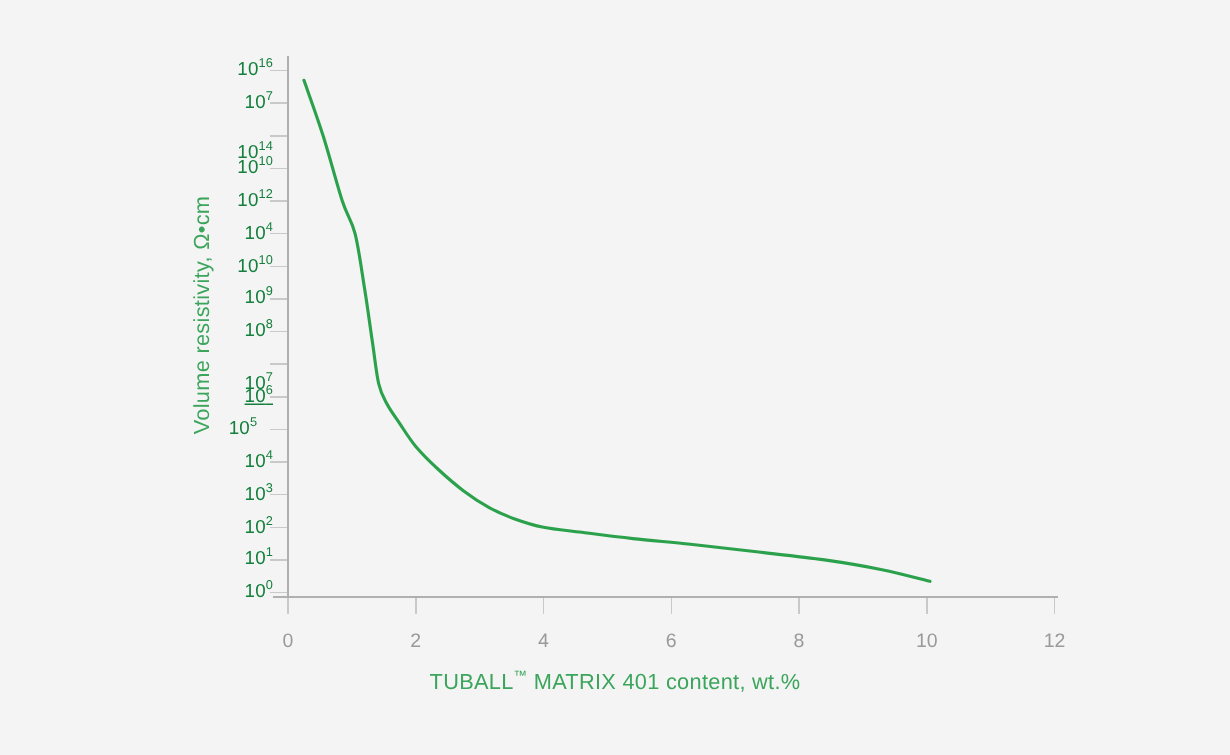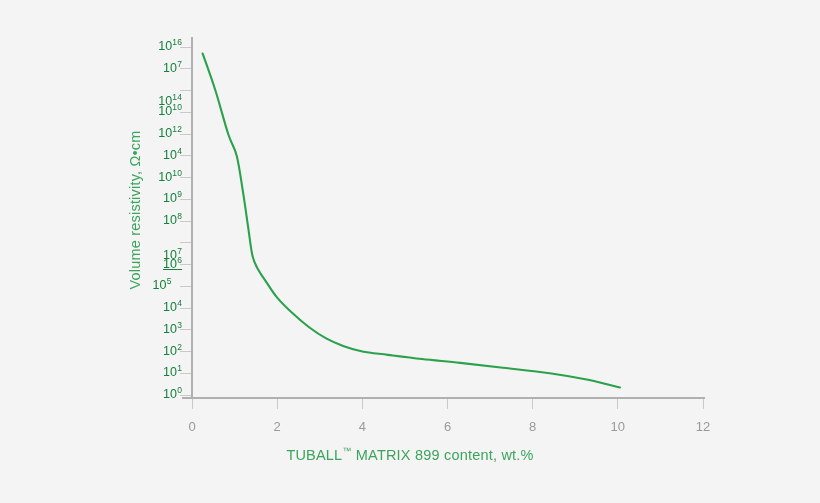--- a/index.html
+++ b/index.html
@@ -171,15 +171,15 @@
         <line x1="447.5" x2="447.5" y1="398" y2="409" class="tick-line-x"></line>
         <line x1="532.6666666666666" x2="532.6666666666666" y1="398" y2="409" class="tick-line-x"></line>
         <line x1="617.8333333333334" x2="617.8333333333334" y1="398" y2="409" class="tick-line-x"></line>
         <line x1="703" x2="703" y1="398" y2="409" class="tick-line-x"></line>
       </g>
     <line id="axis-y" class="axis-line" x1="192" x2="192" y1="37" y2="398"></line>
     <line id="axis-x" class="axis-line" x1="182" x2="705" y1="398" y2="398"></line>
     <path id="data-curve" class="curve-path" d="M 202.65 53.55 C 204.78 59.71, 211.16 77.09, 215.42 90.50 C 219.68 103.91, 224.65 123.13, 228.20 134.00 C 231.74 144.88, 234.23 145.97, 236.71 155.75 C 239.20 165.53, 241.18 180.74, 243.10 192.70 C 245.02 204.67, 246.65 217.02, 248.21 227.55 C 249.77 238.07, 250.84 248.88, 252.47 255.84 C 254.10 262.81, 255.66 264.90, 258.00 269.33 C 260.35 273.75, 263.33 277.70, 266.52 282.42 C 269.71 287.14, 272.91 292.56, 277.17 297.62 C 281.42 302.69, 286.75 307.88, 292.07 312.83 C 297.39 317.77, 303.43 323.01, 309.10 327.27 C 314.78 331.54, 320.46 335.29, 326.14 338.41 C 331.82 341.52, 337.14 343.77, 343.17 345.95 C 349.20 348.13, 354.88 350.01, 362.33 351.50 C 369.79 352.99, 377.95 353.61, 387.88 354.87 C 397.82 356.13, 409.88 357.71, 421.95 359.04 C 434.02 360.38, 446.79 361.43, 460.28 362.87 C 473.76 364.32, 487.95 365.97, 502.86 367.70 C 517.76 369.43, 535.51 371.23, 549.70 373.25 C 563.89 375.27, 576.31 377.41, 588.03 379.80 C 599.74 382.18, 614.64 386.26, 619.96 387.55" stroke="#2ba14c"></path>
   </svg>
 
-  <div class="axis-title-x"><span>TUBALL</span><sup>™</sup><span> MATRIX 899 content, wt.%</span></div>
+  <div class="axis-title-x"><span>TUBALL</span><sup>™</sup><span> MATRIX 401 content, wt.%</span></div>
 
 </div>
 
 </body></html>

